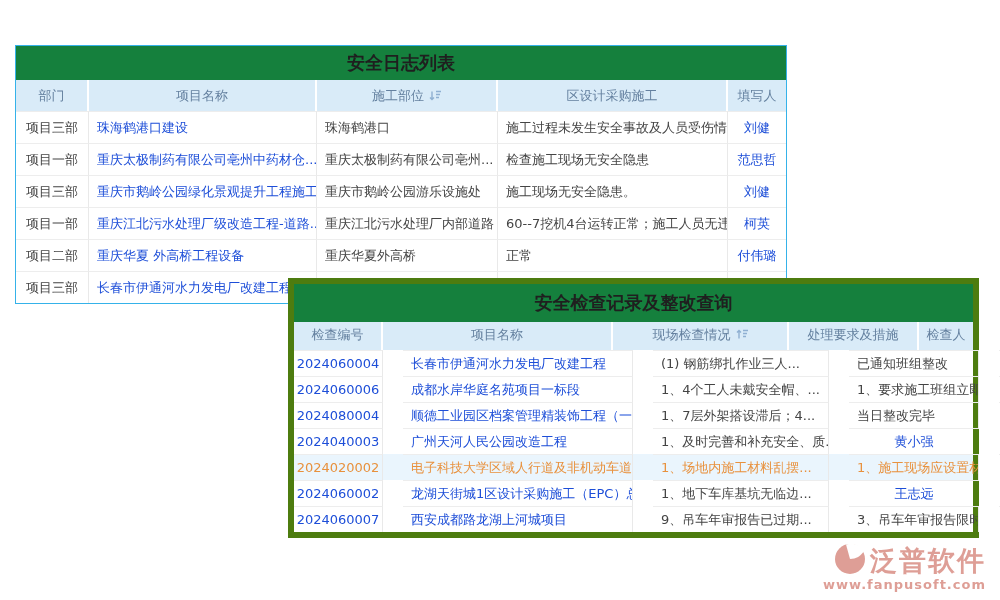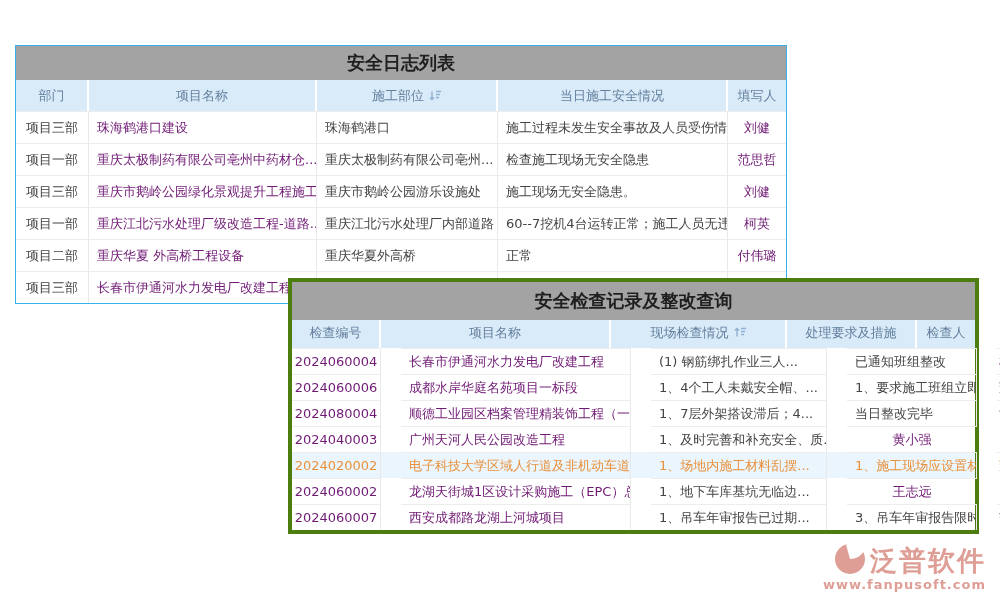--- a/index.html
+++ b/index.html
@@ -1,42 +1,42 @@
 <!DOCTYPE html>
 <html><head>
 <meta charset="utf-8">
 <style>
   * { margin:0; padding:0; box-sizing:border-box; }
   html,body { width:1000px; height:600px; background:#ffffff; overflow:hidden;
               font-family:"DejaVu Sans","Liberation Sans",sans-serif; }
   .panel { position:absolute; background:#fff; }
   .log-panel  { left:15px;  top:45px;  width:772px; border:1px solid #35b2e9; z-index:1; }
-  .insp-panel { left:288px; top:278px; width:691px; border:4px solid #4d7c0f; z-index:2; }
+  .insp-panel { left:288px; top:278px; width:691px; border:6px solid #4d7c0f; z-index:2; }
 
-  .panel-title { text-align:center; font-weight:bold; color:#1f1f1f; background:#a3a3a3; }
+  .panel-title { text-align:center; font-weight:bold; color:#1f1f1f; background:#15803d; }
   .log-panel  .panel-title { height:34px; line-height:34px; font-size:18px; }
   .insp-panel .panel-title { height:38px; line-height:38px; font-size:18px; }
 
   .thead { display:grid; background:#d9ebf8; color:#64809f; font-size:13px; }
   .tr    { display:grid; background:#fff; font-size:13px; color:#444; }
   .grid1 { grid-template-columns:73px 228px 181px 230px 1fr; }
   .grid2 { grid-template-columns:89px 230px 176px 130px 1fr; }
 
   .log-panel  .thead { height:31px; line-height:31px; }
   .log-panel  .tr    { height:32px; line-height:31px; }
   .insp-panel .thead { height:28px; line-height:26px; }
   .insp-panel .tr    { height:26px; line-height:25px;gap:20px; }
 
   .th { text-align:center; border-right:2px solid #ffffff; overflow:hidden; white-space:nowrap; }
   .th:last-child { border-right:none; }
   .td { border-right:1px solid #e9e9e9; border-top:1px solid #ededed;
         overflow:hidden; white-space:nowrap; padding:0 8px; }
   .td:last-child { border-right:none; }
   .td.center { text-align:center; padding:0 2px; }
-  .link { color:#701a75; }
+  .link { color:#1d4ed8; }
   .tr.highlight { background:#eaf5fd; }
   .tr.highlight .td, .tr.highlight .link { color:#e8913d; }
 
   .sort-ic { display:inline-block; vertical-align:-1px; margin-left:5px; }
 
   .watermark { position:absolute; right:14px; bottom:8px; z-index:3; opacity:.85;
                text-align:right; color:#d98e84; }
   .wm-row { display:flex; align-items:center; justify-content:flex-end; gap:4px; }
   .wm-brand { font-size:27px; font-weight:bold; letter-spacing:2px; color:#d98e84; }
   .wm-url { font-size:13px; font-weight:bold; letter-spacing:1px; color:#d98e84; margin-top:-2px; }
@@ -50,21 +50,21 @@
     <div class="th">部门</div>
     <div class="th">项目名称</div>
     <div class="th">
       <span>施工部位</span><span class="sort-ic"><svg width="12" height="11" viewBox="0 0 12 11">
             <g stroke="#8fb0d2" stroke-width="1.4" fill="none">
               <path d="M3 1.5v8M1 7.5l2 2 2-2"></path>
               <path d="M7 1.5h5M7 4.5h4M7 7.5h3"></path>
             </g>
           </svg></span>
     </div>
-    <div class="th">当日施工安全情况</div>
+    <div class="th">区设计采购施工</div>
     <div class="th">填写人</div>
   </div>
   <div>
     <div class="tr grid1">
       <div class="td center">项目三部</div>
       <div class="td link">珠海鹤港口建设</div>
       <div class="td">珠海鹤港口</div>
       <div class="td">施工过程未发生安全事故及人员受伤情况</div>
       <div class="td center link">刘健</div>
     </div>
@@ -159,21 +159,21 @@
     </div>
     <div class="tr grid2">
       <div class="td center link">2024060002</div>
       <div class="td link">龙湖天街城1区设计采购施工（EPC）总承</div>
       <div class="td">1、地下车库基坑无临边...</div>
       <div class="td center link">王志远</div>
     </div>
     <div class="tr grid2">
       <div class="td center link">2024060007</div>
       <div class="td link">西安成都路龙湖上河城项目</div>
-      <div class="td">1、吊车年审报告已过期...</div>
+      <div class="td">9、吊车年审报告已过期...</div>
       <div class="td">3、吊车年审报告限时上交。</div>
       <div class="td center link">范思哲</div>
     </div>
   </div>
 </div>
 
 <div class="watermark">
   <div class="wm-row">
     <span><svg width="32" height="32" viewBox="0 0 32 32">
           <circle cx="16" cy="16" r="15" fill="#d98e84"></circle>

